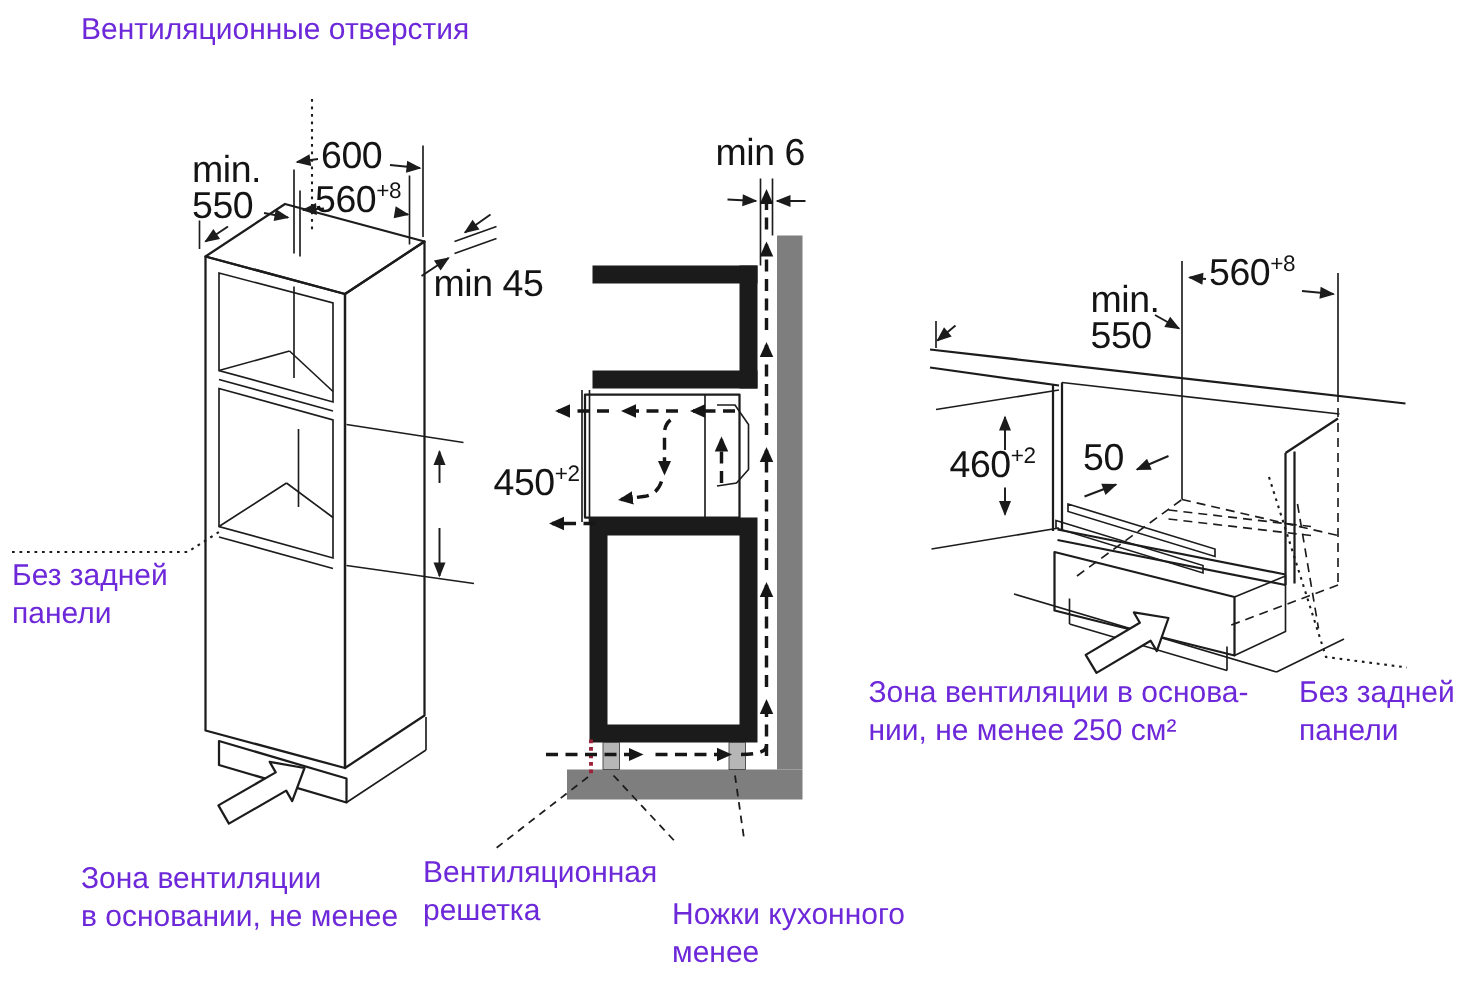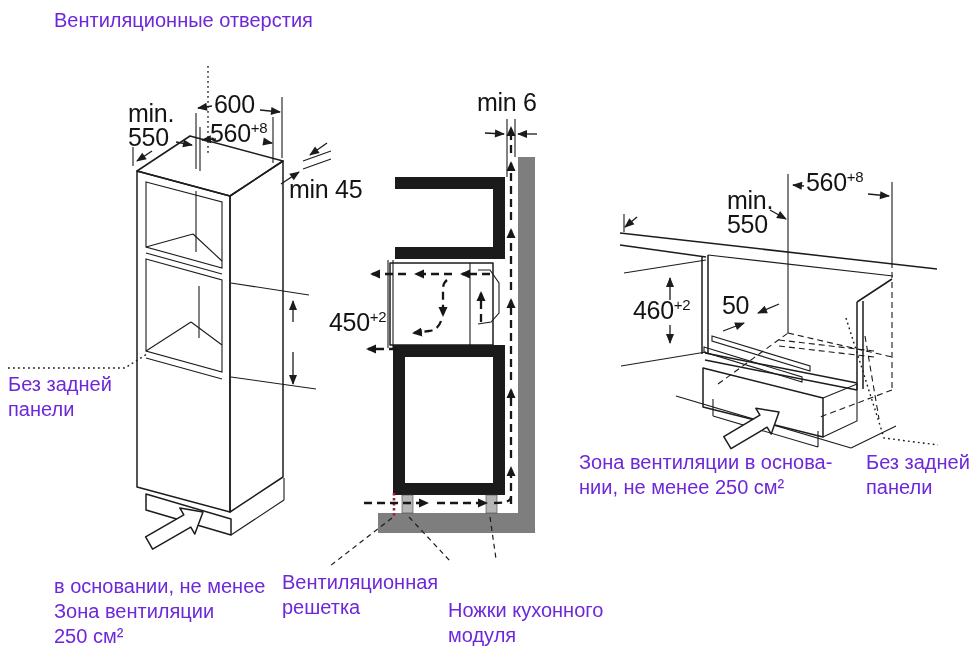--- a/index.html
+++ b/index.html
@@ -179,37 +179,36 @@
 <div class="dim" style="left:299px;top:310px;margin-left:30px;">
   <span style="display:inline">450</span><sup>+2</sup>
 </div>
 
 <div class="lbl" style="left:8px;top:372px;">
   <span>Без задней</span>
   <span>панели</span>
 </div>
 
 <div class="lbl" style="left:54px;top:574px;">
+  <span>Зона вентиляции</span>
   <span>в основании, не менее</span>
-  <span>Зона вентиляции</span>
-  <span>250 см²</span>
 </div>
 
 <div class="dim" style="left:477px;top:90px;">
   <span>min 6</span>
 </div>
 
 <div class="lbl" style="left:282px;top:570px;">
   <span>Вентиляционная</span>
   <span>решетка</span>
 </div>
 
 <div class="lbl" style="left:448px;top:598px;">
   <span>Ножки кухонного</span>
-  <span>модуля</span>
+  <span>менее</span>
 </div>
 
 <div class="dim" style="left:727px;top:188px;">
   <span>min.</span>
   <span>550</span>
 </div>
 <div class="dim" style="left:806px;top:170px;">
   <span style="display:inline">560</span><sup>+8</sup>
 </div>
 <div class="dim" style="left:633px;top:298px;text-align:right;">

